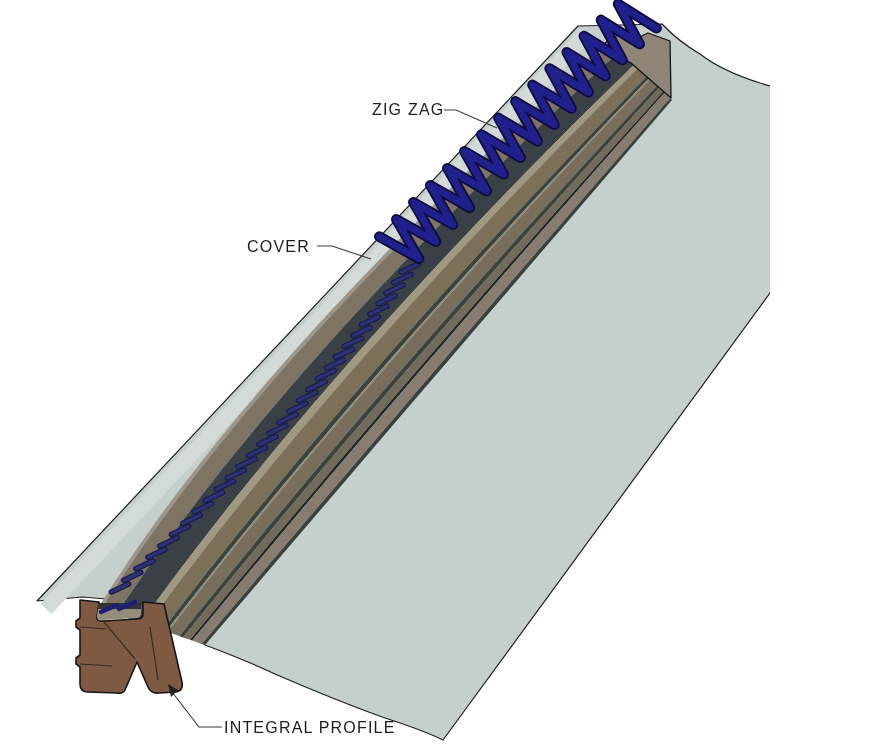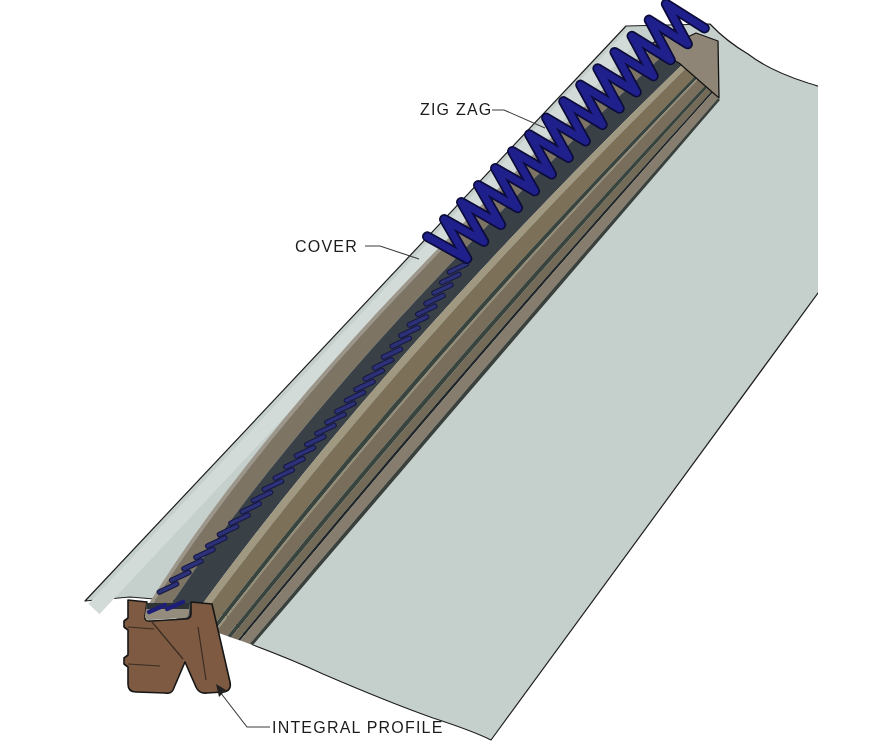--- a/index.html
+++ b/index.html
@@ -1,17 +1,17 @@
 <!DOCTYPE html>
 <html><head>
 <meta charset="utf-8">
 <style>
   html,body{margin:0;padding:0;background:#ffffff;}
   #stage{position:relative;width:770px;height:753px;background:#fff;overflow:hidden;
-         font-family:"Liberation Sans", sans-serif;margin-left:48px;}
+         font-family:"Liberation Sans", sans-serif;}
   svg{position:absolute;left:0;top:0;}
   text.callout{font-family:"Liberation Sans", sans-serif;font-size:16px;letter-spacing:1.2px;
                fill:#1c1c1c;font-weight:400;}
 </style>
 </head>
 <body>
 
 <div id="stage">
 <svg id="scene" width="888" height="753" viewBox="0 0 888 753">
 

